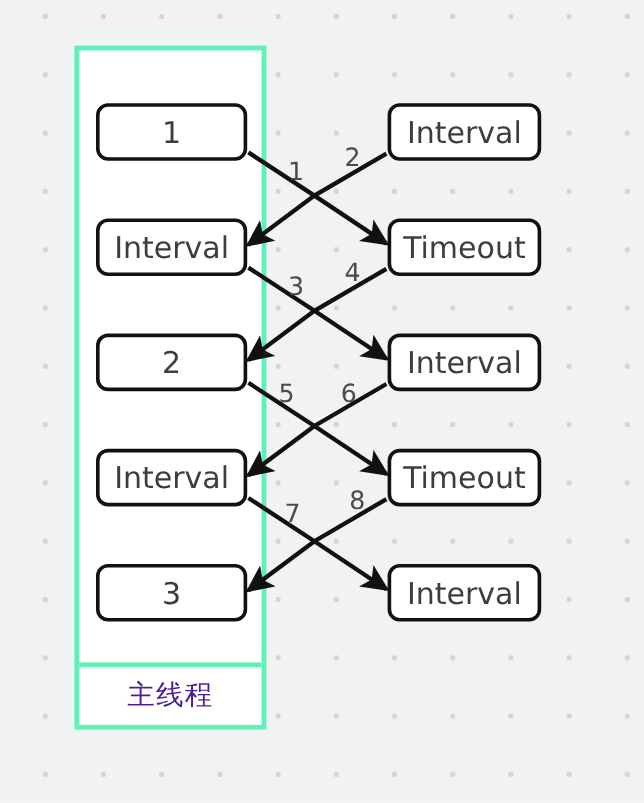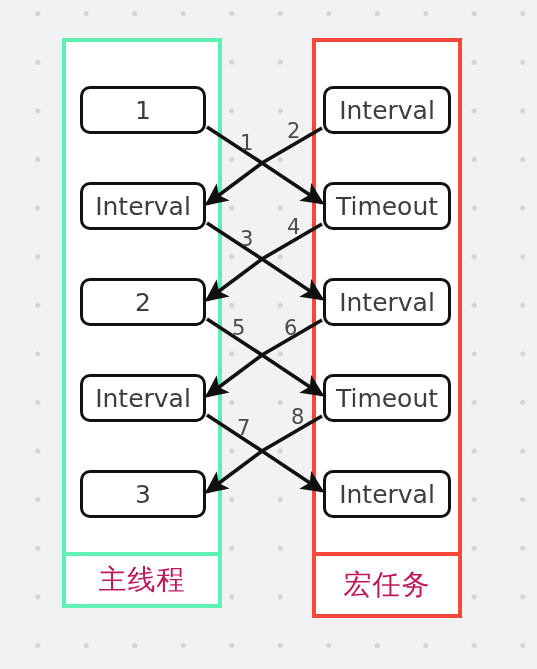--- a/index.html
+++ b/index.html
@@ -56,22 +56,22 @@
   }
   .lane-main .lane-footer {
     height: 52px;
     border-top: 4px solid #5ef0b5;
   }
   .lane-macro .lane-footer {
     height: 62px;
     border-top: 4px solid #f9483b;
   }
   .lane-label {
-    font-size: 28px;
-    color: #be185d;
+    font-size: 23px;
+    color: #4c1d95;
     letter-spacing: 1px;
     line-height: 1;
     font-family: "DejaVu Sans", "Liberation Sans", sans-serif;
   }
 
   
   .node {
     position: absolute;
     box-sizing: border-box;
     background: #ffffff;
@@ -118,25 +118,20 @@
 <body>
 
 <div id="canvas">
 
   <div class="lane lane-main">
     <div class="lane-footer">
       <span class="lane-label">主线程</span>
     </div>
   </div>
 
-  <div class="lane lane-macro">
-    <div class="lane-footer">
-      <span class="lane-label">宏任务</span>
-    </div>
-  </div>
 
   <div class="node node-left" style="top:86px;">
     <span class="node-text">1</span>
   </div>
   <div class="node node-left" style="top:182px;">
     <span class="node-text">Interval</span>
   </div>
   <div class="node node-left" style="top:278px;">
     <span class="node-text">2</span>
   </div>

